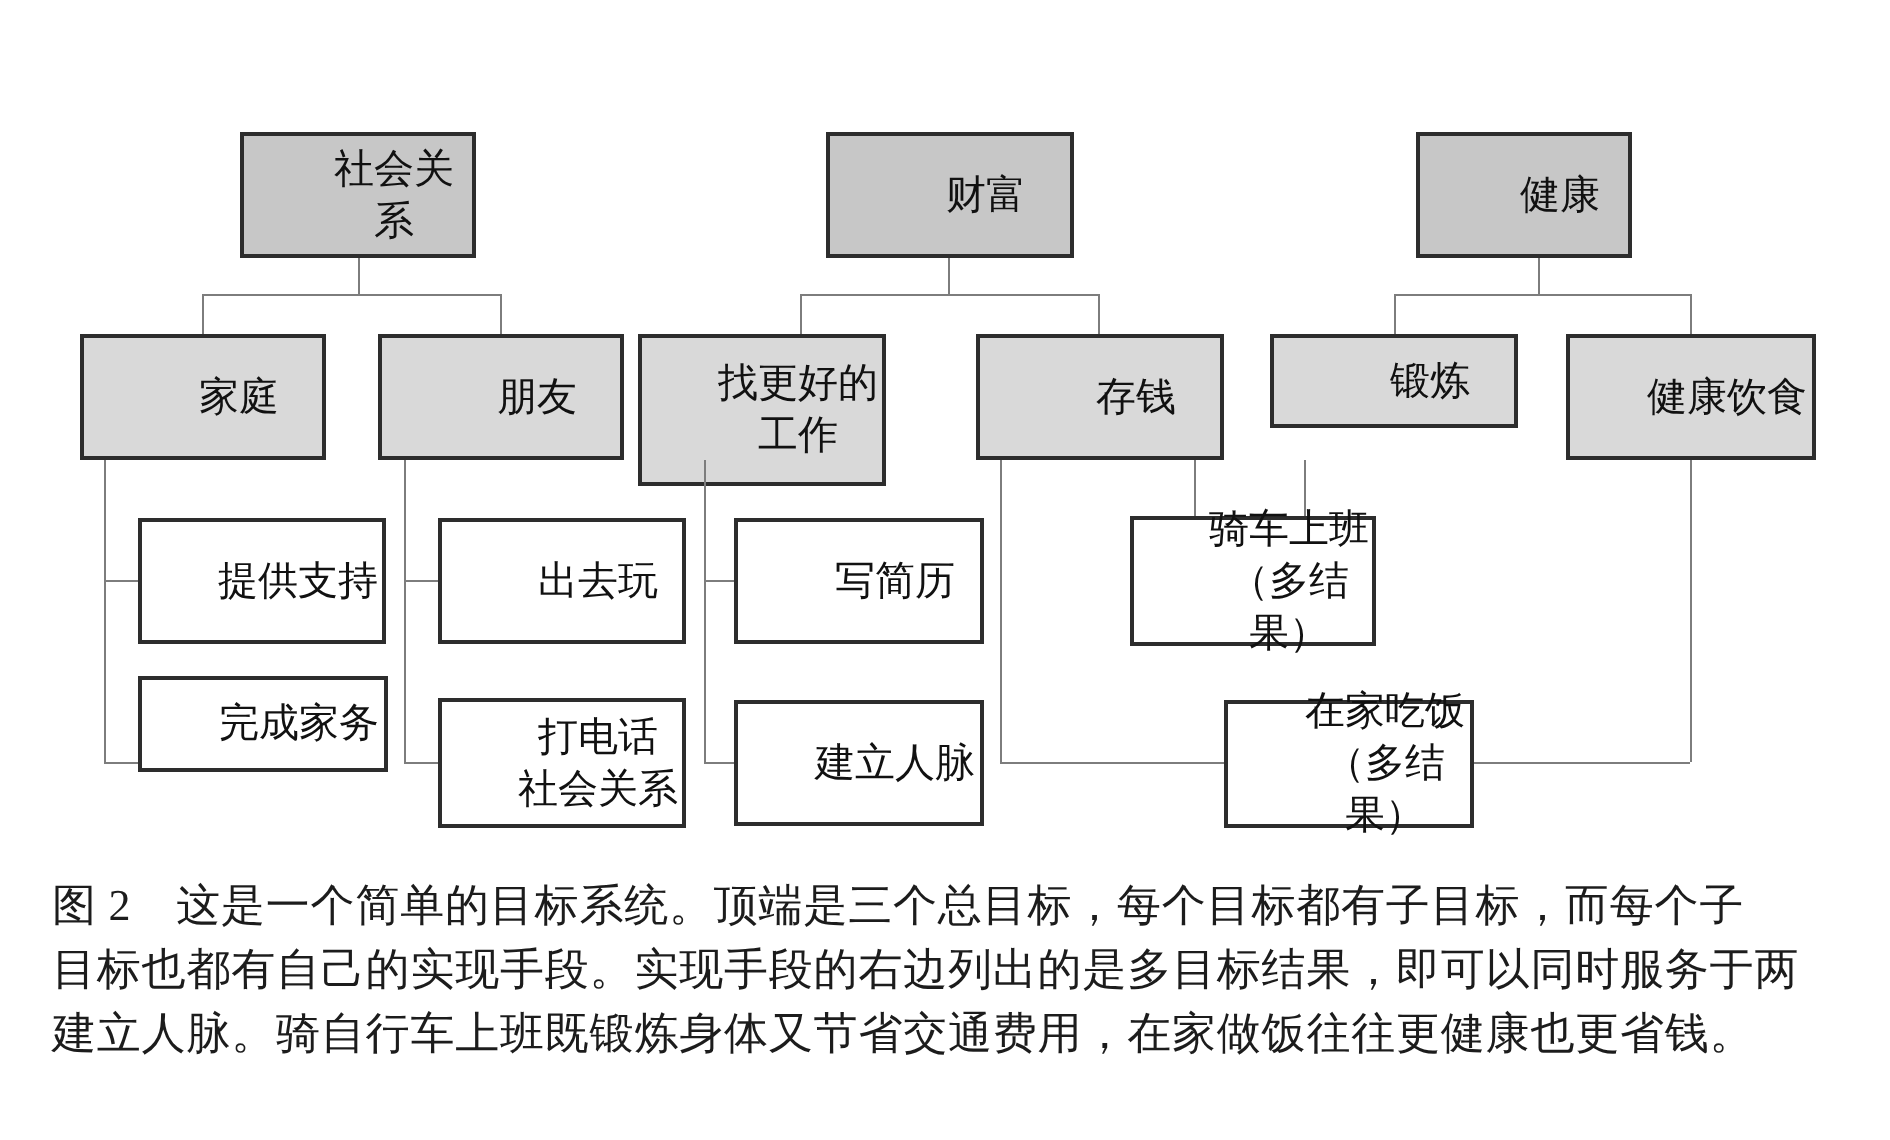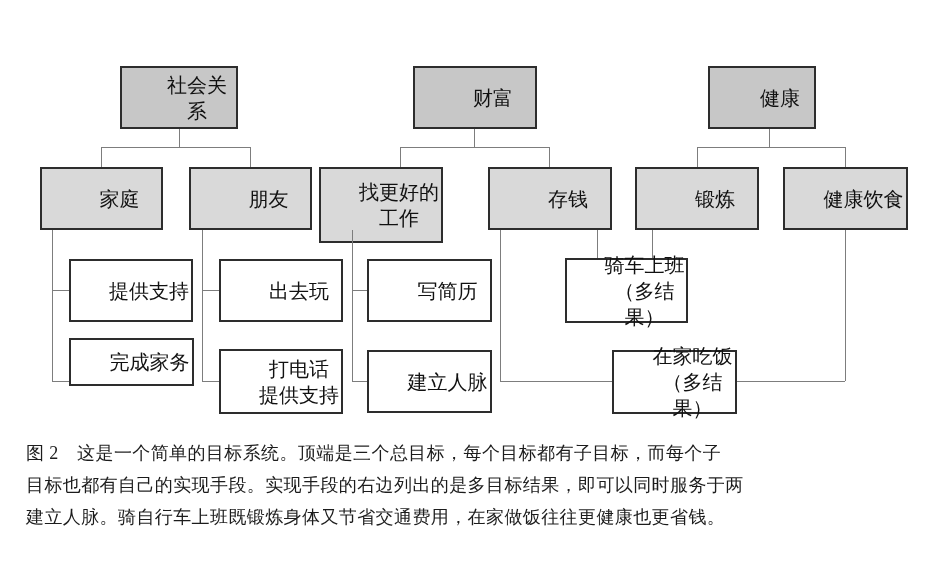--- a/index.html
+++ b/index.html
@@ -19,46 +19,46 @@
     text-align:center; white-space:pre-line;
     font-size:20px; line-height:1.3; color:var(--text);padding-left:36px;
   }
   .l1 { background:var(--level1-fill); border:2px solid var(--box-border); }
   .l2 { background:var(--level2-fill); border:2px solid var(--box-border); }
   .l3 { background:var(--level3-fill); border:2px solid var(--box-border); }
   .conn { position:absolute; background:var(--connector); }
   .v { width:1px; } .h { height:1px; }
   .caption {
     position:absolute; left:26px; top:437px; width:912px;
-    color:var(--caption-text); font-size:18px; letter-spacing:0.4px;
+    color:var(--caption-text); font-size:22px; letter-spacing:0.4px;
   }
   .caption .cl { display:block; height:32px; line-height:32px; white-space:nowrap; }
 </style>
 </head>
 <body>
 
 <div class="stage">
 
   <div class="box l1" style="left:120px;top:66px;width:118px;height:63px">社会关系</div>
   <div class="box l1" style="left:413px;top:66px;width:124px;height:63px">财富</div>
   <div class="box l1" style="left:708px;top:66px;width:108px;height:63px">健康</div>
 
   <div class="box l2" style="left:189px;top:167px;width:123px;height:63px">朋友</div>
   <div class="box l2" style="left:40px;top:167px;width:123px;height:63px">家庭</div>
   <div class="box l2" style="left:319px;top:167px;width:124px;height:76px">找更好的
 工作</div>
   <div class="box l2" style="left:488px;top:167px;width:124px;height:63px">存钱</div>
-  <div class="box l2" style="left:635px;top:167px;width:124px;height:63px">锻炼</div>
+  <div class="box l2" style="left:635px;top:167px;width:124px;height:47px">锻炼</div>
   <div class="box l2" style="left:783px;top:167px;width:125px;height:63px">健康饮食</div>
 
   <div class="box l3" style="left:69px;top:259px;width:124px;height:63px">提供支持</div>
   <div class="box l3" style="left:69px;top:338px;width:125px;height:48px">完成家务</div>
   <div class="box l3" style="left:219px;top:259px;width:124px;height:63px">出去玩</div>
   <div class="box l3" style="left:219px;top:349px;width:124px;height:65px">打电话
-提供支持</div>
+社会关系</div>
   <div class="box l3" style="left:367px;top:259px;width:125px;height:63px">写简历</div>
   <div class="box l3" style="left:367px;top:350px;width:125px;height:63px">建立人脉</div>
 
   <div class="box l3" style="left:565px;top:258px;width:123px;height:65px">骑车上班
 （多结果）</div>
   <div class="box l3" style="left:612px;top:350px;width:125px;height:64px">在家吃饭
 （多结果）</div>
 
   <div class="conn v" style="left:179px;top:129px;height:19px"></div>
   <div class="conn h" style="left:101px;top:147px;width:150px"></div>

